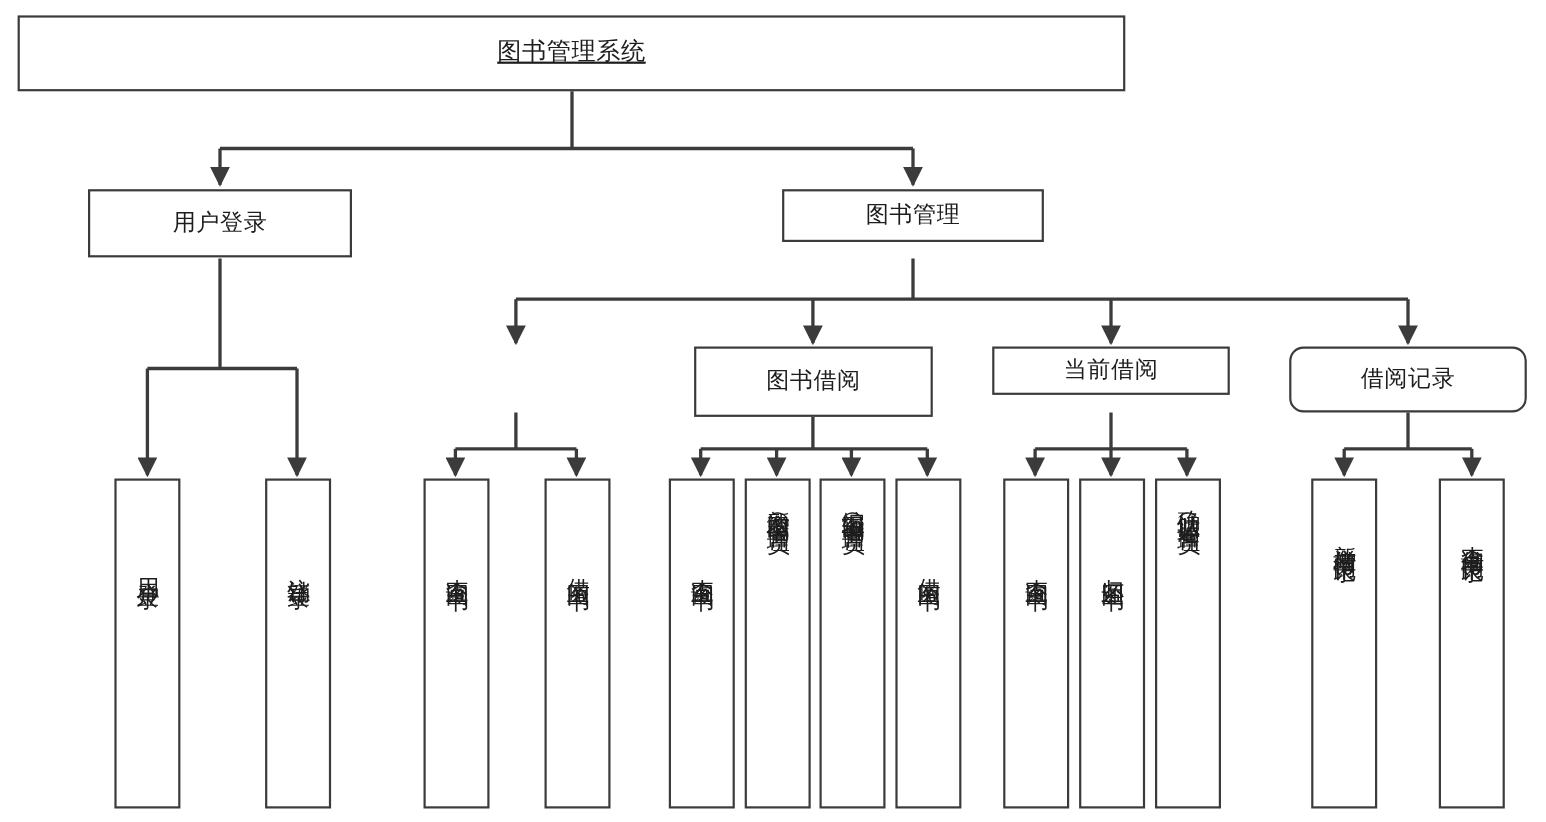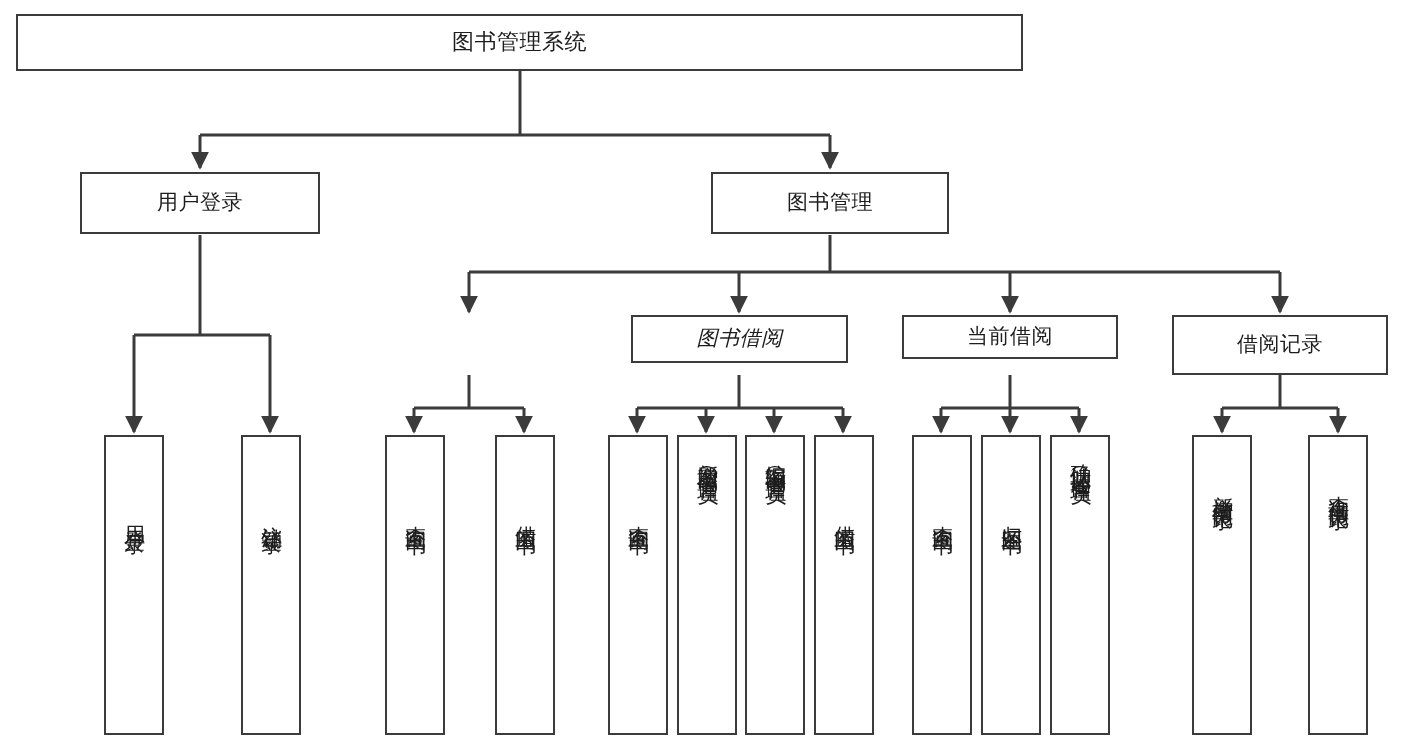--- a/index.html
+++ b/index.html
@@ -118,38 +118,38 @@
       <path d="M 1010 408 L 1010 432" marker-end="url(#arrow)"></path>
       <path d="M 1079 408 L 1079 432" marker-end="url(#arrow)"></path>
 
       <path d="M 1280 375 L 1280 408"></path>
       <path d="M 1222 408 L 1338 408"></path>
       <path d="M 1222 408 L 1222 432" marker-end="url(#arrow)"></path>
       <path d="M 1338 408 L 1338 432" marker-end="url(#arrow)"></path>
     </g>
   </svg>
 
-  <div class="node horiz root" style="left:16px; top:14px; width:1007px; height:57px;">
+  <div class="node horiz root" style="left:16px; top:14px; width:1007px; height:69px;text-decoration:underline;">
     <span class="label">图书管理系统</span>
   </div>
 
   <div class="node horiz" style="left:80px; top:172px; width:240px; height:62px;">
     <span class="label">用户登录</span>
   </div>
-  <div class="node horiz" style="left:711px; top:172px; width:238px; height:62px;">
+  <div class="node horiz" style="left:711px; top:172px; width:238px; height:48px;">
     <span class="label">图书管理</span>
   </div>
 
-  <div class="node horiz" style="left:631px; top:315px; width:217px; height:48px;font-style:italic;">
+  <div class="node horiz" style="left:631px; top:315px; width:217px; height:64px;">
     <span class="label">图书借阅</span>
   </div>
   <div class="node horiz" style="left:902px; top:315px; width:216px; height:44px;">
     <span class="label">当前借阅</span>
   </div>
-  <div class="node horiz" style="left:1172px; top:315px; width:216px; height:60px;">
+  <div class="node horiz" style="left:1172px; top:315px; width:216px; height:60px;border-radius:13px;">
     <span class="label">借阅记录</span>
   </div>
 
   <div class="node vert" style="left:104px; top:435px; width:60px; height:300px; padding-top:72px;">
     <span class="label">用户登录</span>
   </div>
   <div class="node vert" style="left:241px; top:435px; width:60px; height:300px; padding-top:72px;">
     <span class="label">注销登录</span>
   </div>
 

